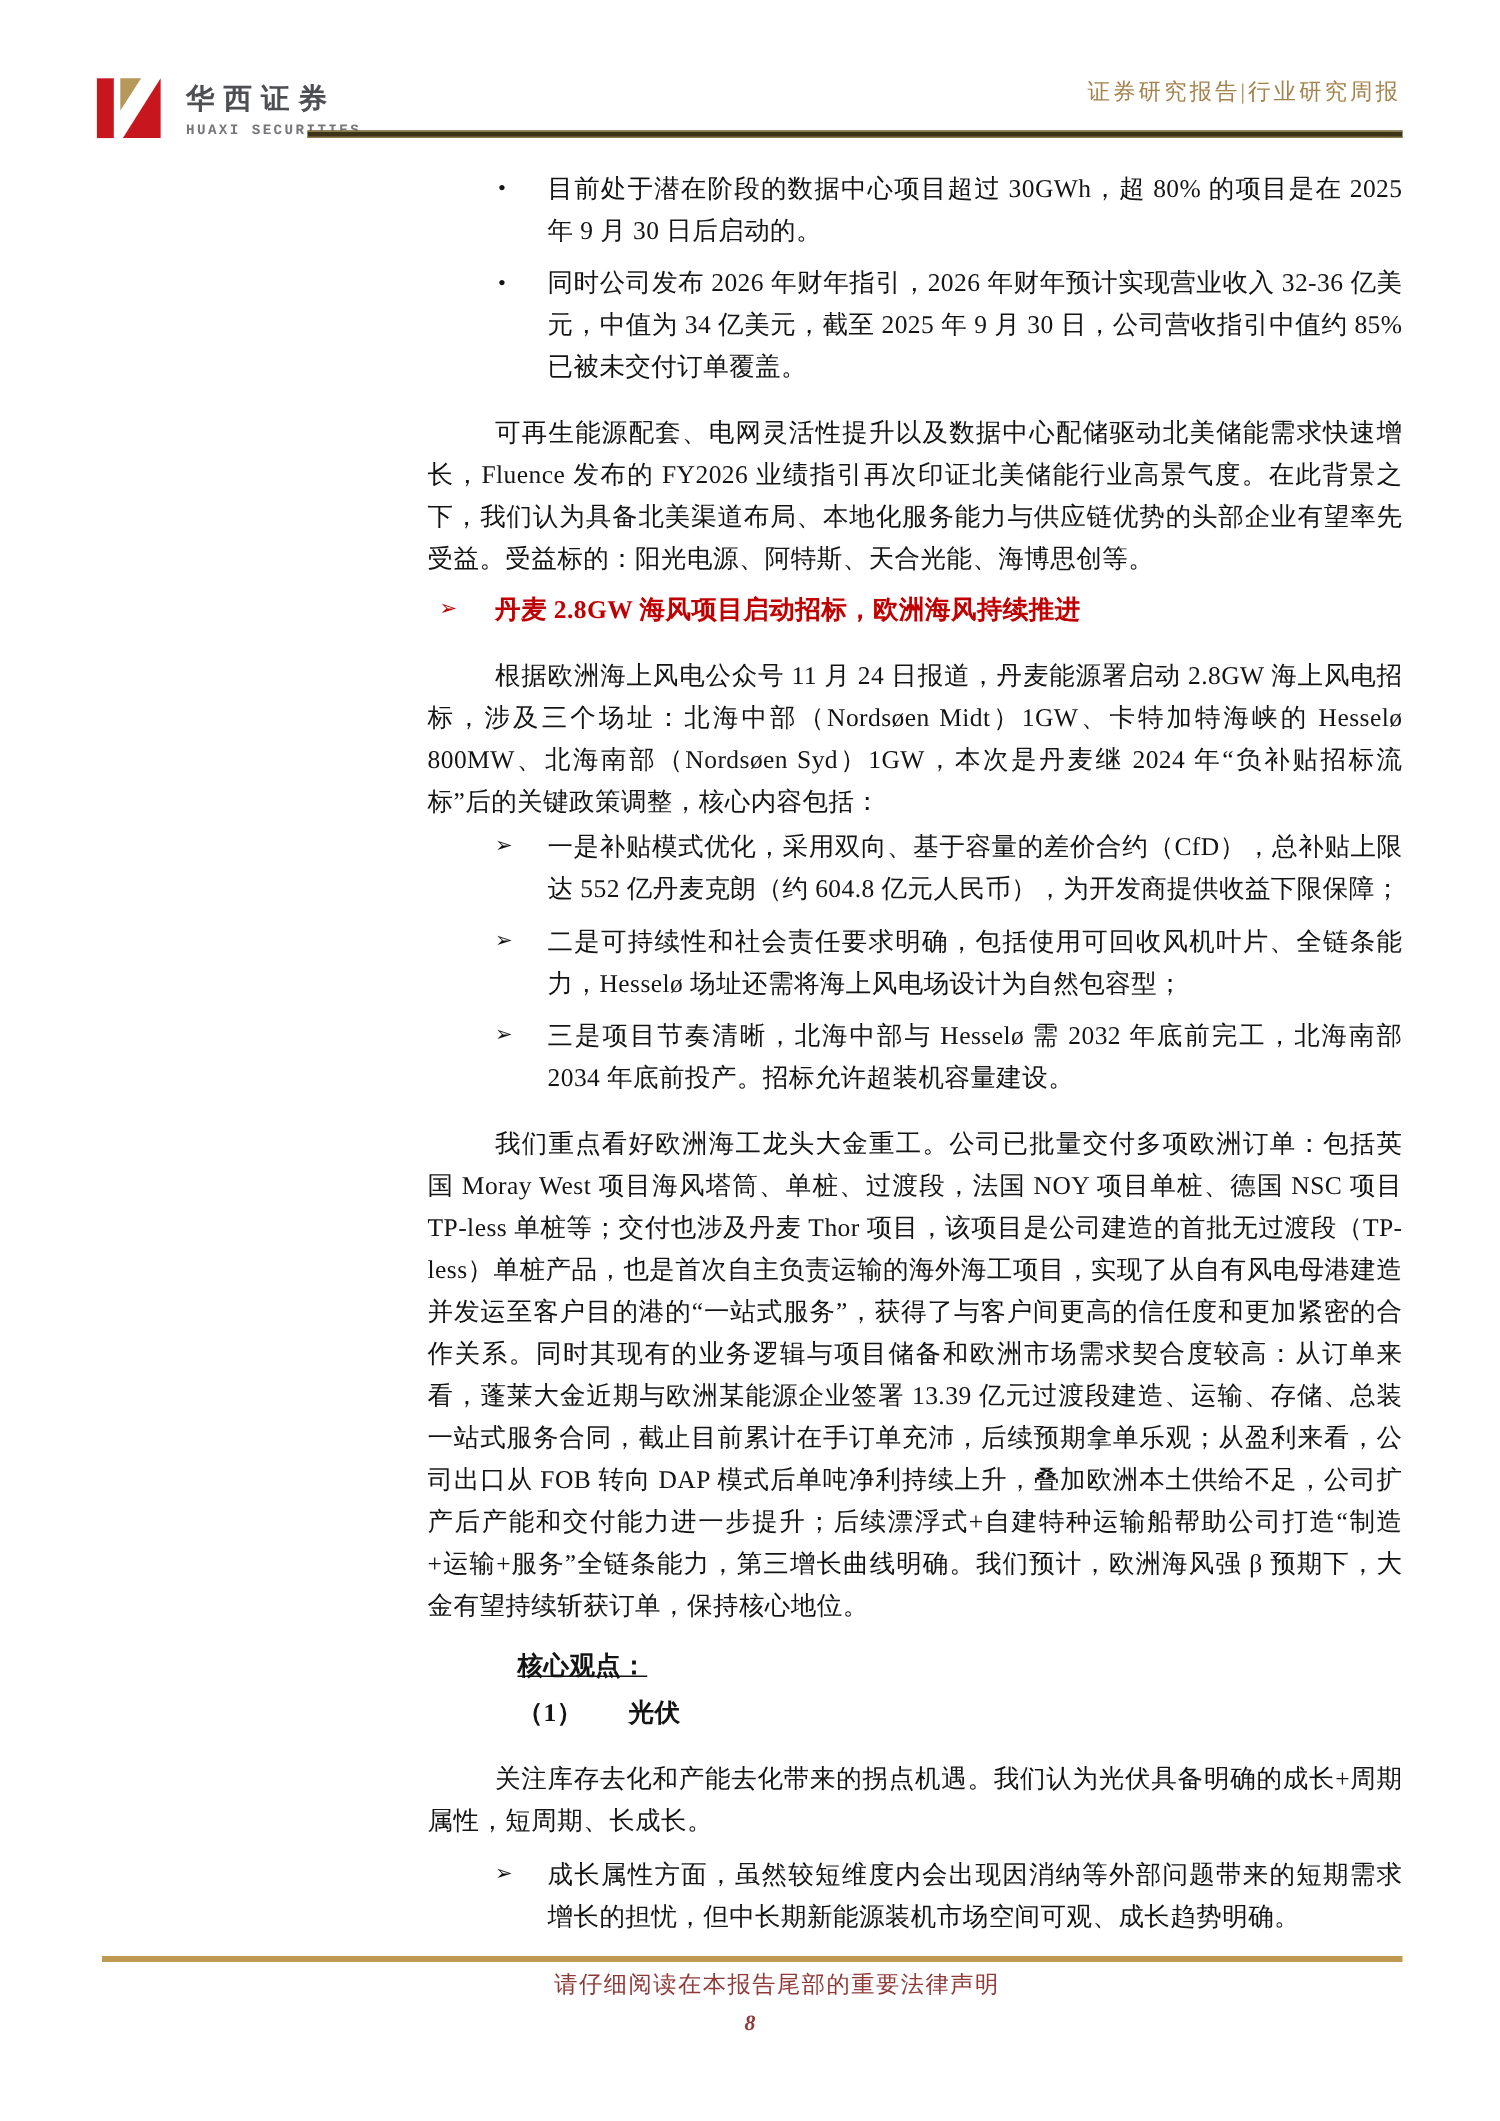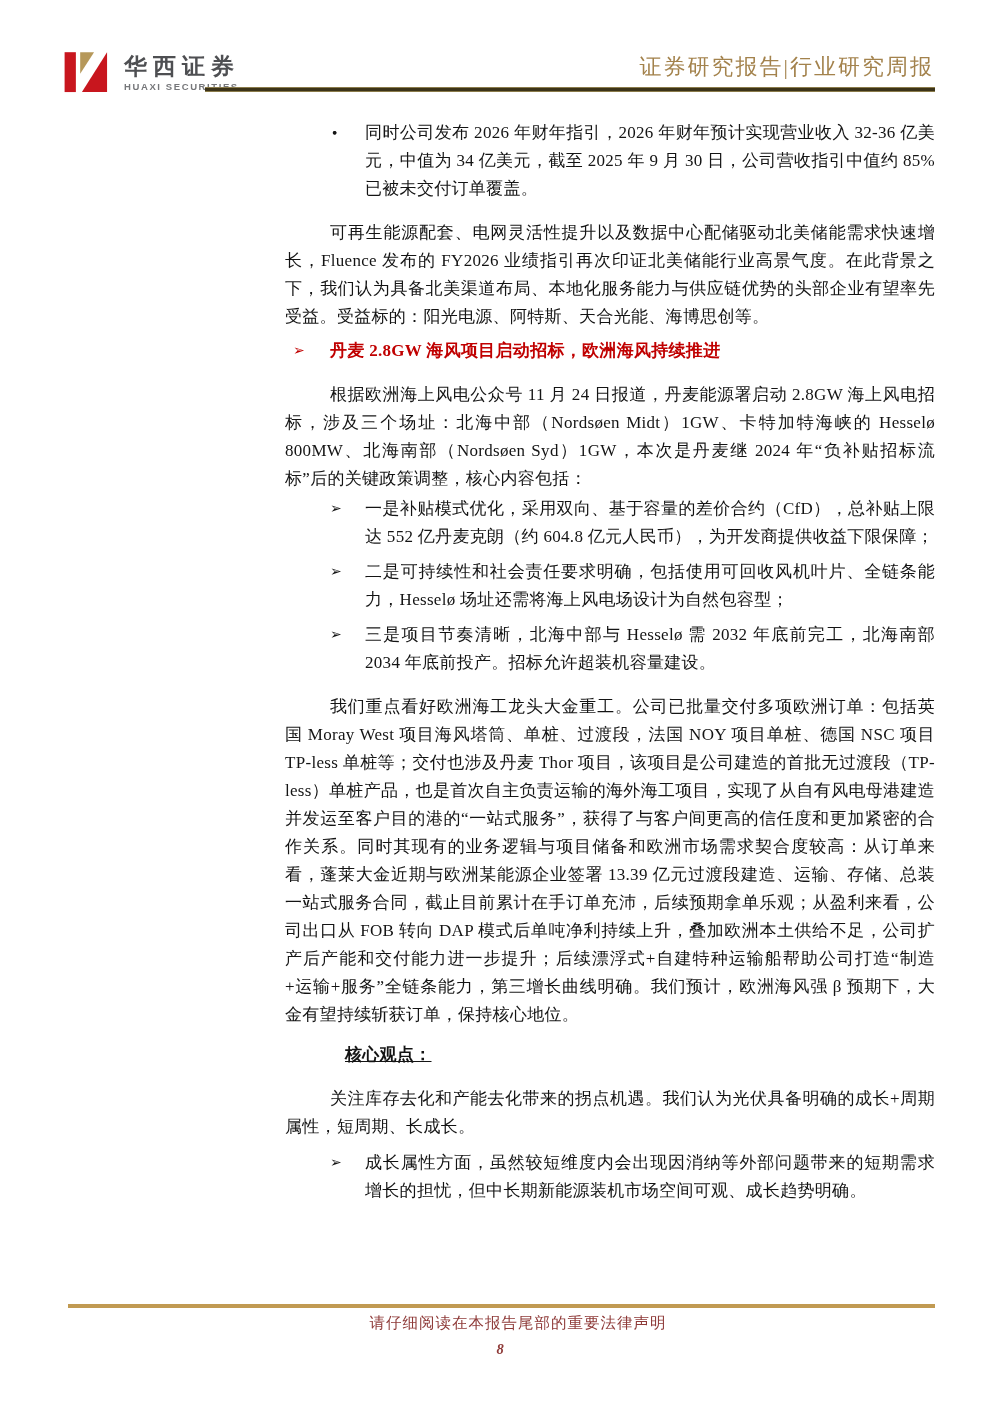--- a/index.html
+++ b/index.html
@@ -15,32 +15,32 @@
 
   
   .logo-wrap {
     position: absolute;
     top: 46px; left: 62px;
     display: flex; align-items: center; gap: 10px;
   }
   .logo-mark { display: block; }
   .brand-text { display: flex; flex-direction: column; }
   .brand-cn {
-    font-size: 23px; font-weight: 600; color: #4e4f52;
-    letter-spacing: 6px; line-height: 26px; white-space: nowrap; text-align: center;
+    font-size: 19px; font-weight: 600; color: #4e4f52;
+    letter-spacing: 6px; line-height: 26px; white-space: nowrap;
   }
   .brand-en {
     font-size: 9.5px; font-weight: 700; color: #76777a;
     letter-spacing: 1.6px; line-height: 13px;
-    font-family: Liberation Sans, sans-serif;
+    font-family: Liberation Mono, monospace;
   }
   .report-type {
     position: absolute;
     top: 52px; right: 66px;
-    font-size: 22px; color: #a3824c;
+    font-size: 15px; color: #a3824c;
     letter-spacing: 2px; white-space: nowrap;
   }
   .header-rule {
     position: absolute;
     top: 87px; left: 205px; right: 65px;
     height: 3px; background: #3c3318;
     border-top: 1px solid #8a7b4a;
     border-bottom: 1px solid #8a7b4a;
   }
 
@@ -137,20 +137,21 @@
     </div>
   </div>
   <div class="report-type">证券研究报告|行业研究周报</div>
   <div class="header-rule"></div>
 
   <div class="content">
 
     <div class="top-bullets">
       <div class="bullet-item">
         <span class="marker">•</span>
+        <span>目前处于潜在阶段的数据中心项目超过 30GWh，超 80% 的项目是在 2025 年 9 月 30 日后启动的。</span>
       </div>
       <div class="bullet-item">
         <span class="marker">•</span>
         <span>同时公司发布 2026 年财年指引，2026 年财年预计实现营业收入 32-36 亿美元，中值为 34 亿美元，截至 2025 年 9 月 30 日，公司营收指引中值约 85%已被未交付订单覆盖。</span>
       </div>
     </div>
 
     <p class="para">可再生能源配套、电网灵活性提升以及数据中心配储驱动北美储能需求快速增长，Fluence 发布的 FY2026 业绩指引再次印证北美储能行业高景气度。在此背景之下，我们认为具备北美渠道布局、本地化服务能力与供应链优势的头部企业有望率先受益。受益标的：阳光电源、阿特斯、天合光能、海博思创等。</p>
 
     <div class="section-heading">
@@ -173,20 +174,24 @@
         <span class="marker">➢</span>
         <span>三是项目节奏清晰，北海中部与 Hesselø 需 2032 年底前完工，北海南部 2034 年底前投产。招标允许超装机容量建设。</span>
       </div>
     </div>
 
 
     <p class="para para-tight">我们重点看好欧洲海工龙头大金重工。公司已批量交付多项欧洲订单：包括英国 Moray West 项目海风塔筒、单桩、过渡段，法国 NOY 项目单桩、德国 NSC 项目 TP-less 单桩等；交付也涉及丹麦 Thor 项目，该项目是公司建造的首批无过渡段（TP-less）单桩产品，也是首次自主负责运输的海外海工项目，实现了从自有风电母港建造并发运至客户目的港的“一站式服务”，获得了与客户间更高的信任度和更加紧密的合作关系。同时其现有的业务逻辑与项目储备和欧洲市场需求契合度较高：从订单来看，蓬莱大金近期与欧洲某能源企业签署 13.39 亿元过渡段建造、运输、存储、总装一站式服务合同，截止目前累计在手订单充沛，后续预期拿单乐观；从盈利来看，公司出口从 FOB 转向 DAP 模式后单吨净利持续上升，叠加欧洲本土供给不足，公司扩产后产能和交付能力进一步提升；后续漂浮式+自建特种运输船帮助公司打造“制造+运输+服务”全链条能力，第三增长曲线明确。我们预计，欧洲海风强 β 预期下，大金有望持续斩获订单，保持核心地位。</p>
 
     <div class="core-title">核心观点：</div>
 
+    <div class="core-item">
+      <span class="core-no">（1）</span>
+      <span>光伏</span>
+    </div>
 
     <p class="para">关注库存去化和产能去化带来的拐点机遇。我们认为光伏具备明确的成长+周期属性，短周期、长成长。</p>
 
     <div class="arrow-item growth-bullet">
       <span class="marker">➢</span>
       <span>成长属性方面，虽然较短维度内会出现因消纳等外部问题带来的短期需求增长的担忧，但中长期新能源装机市场空间可观、成长趋势明确。</span>
     </div>
 
   </div>
 

